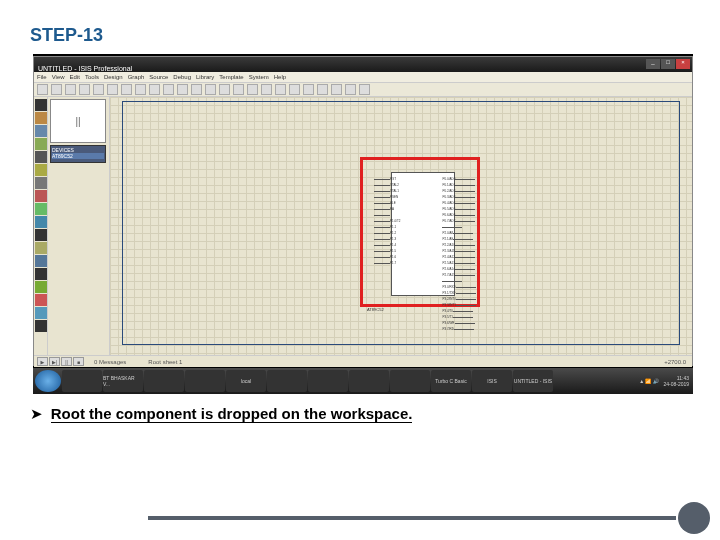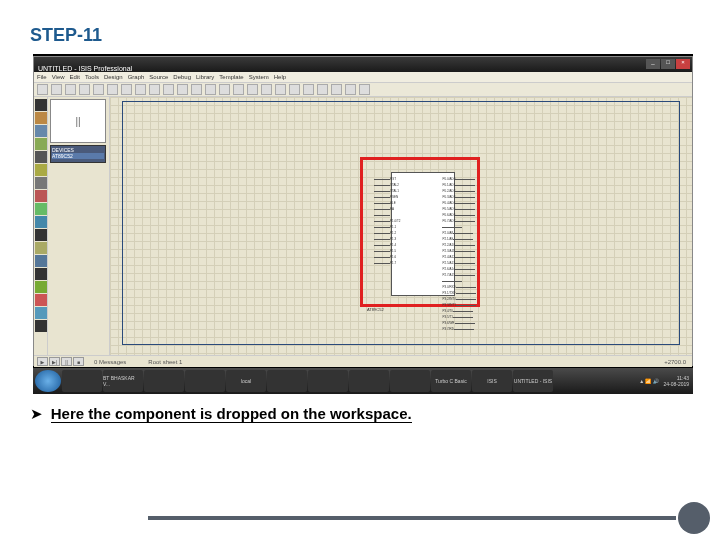--- a/index.html
+++ b/index.html
@@ -49,21 +49,21 @@
   .bullet { font-family: sans-serif; margin-right: 4px; }
   .caption { font-weight: bold; border-bottom: 1px solid #000; }
   .deco { position: absolute; left: 148px; right: 44px; bottom: 20px; }
   .deco-underline { height: 4px; background: #555e6a; }
   .deco-circle { position: absolute; right: -34px; bottom: -14px; width: 32px; height: 32px; border-radius: 50%; background: #555e6a; }
 </style>
 </head>
 <body>
 
 <div class="slide">
-  <div class="step-title">STEP-11</div>
+  <div class="step-title">STEP-13</div>
 
   <div class="screenshot">
     <div class="app-window">
       <div class="titlebar">
         <span class="titlebar-text">UNTITLED - ISIS Professional</span>
         <div class="window-controls">
           <div class="wc">_</div>
           <div class="wc">□</div>
           <div class="wc close">×</div>
         </div>
@@ -210,20 +210,20 @@
         <span style="text-align:right">
           <span>11:43</span><br>
           <span>24-08-2019</span>
         </span>
       </div>
     </div>
   </div>
 
   <div class="bullet-line">
     <span class="bullet">➤</span>
-    <span class="caption">Here the component is dropped on the workspace.</span>
+    <span class="caption">Root the component is dropped on the workspace.</span>
   </div>
 
   <div class="deco">
     <div class="deco-underline"></div>
     <div class="deco-circle"></div>
   </div>
 </div>
 
 </body></html>

